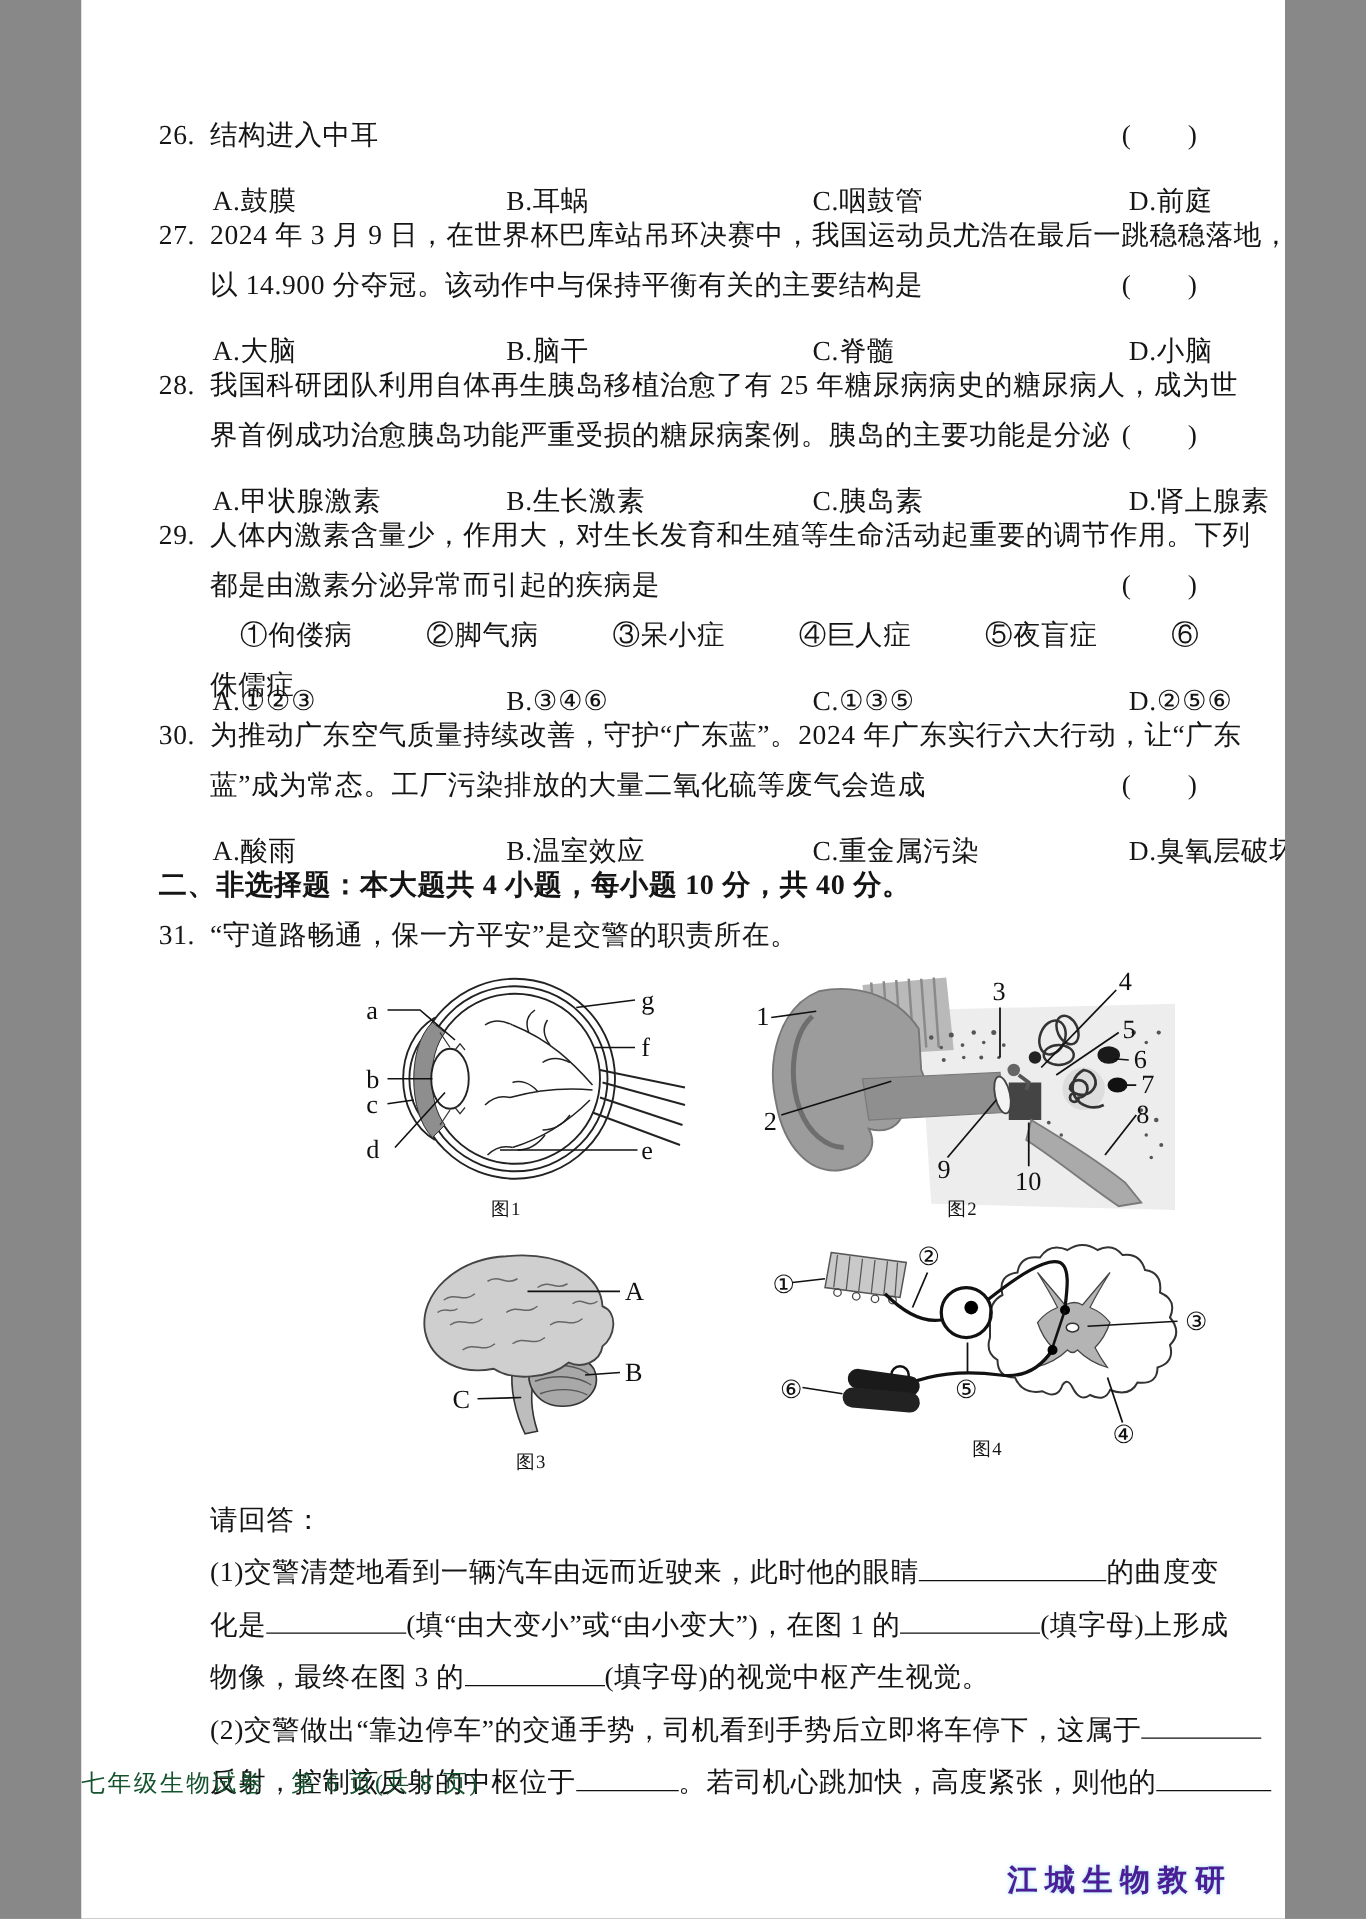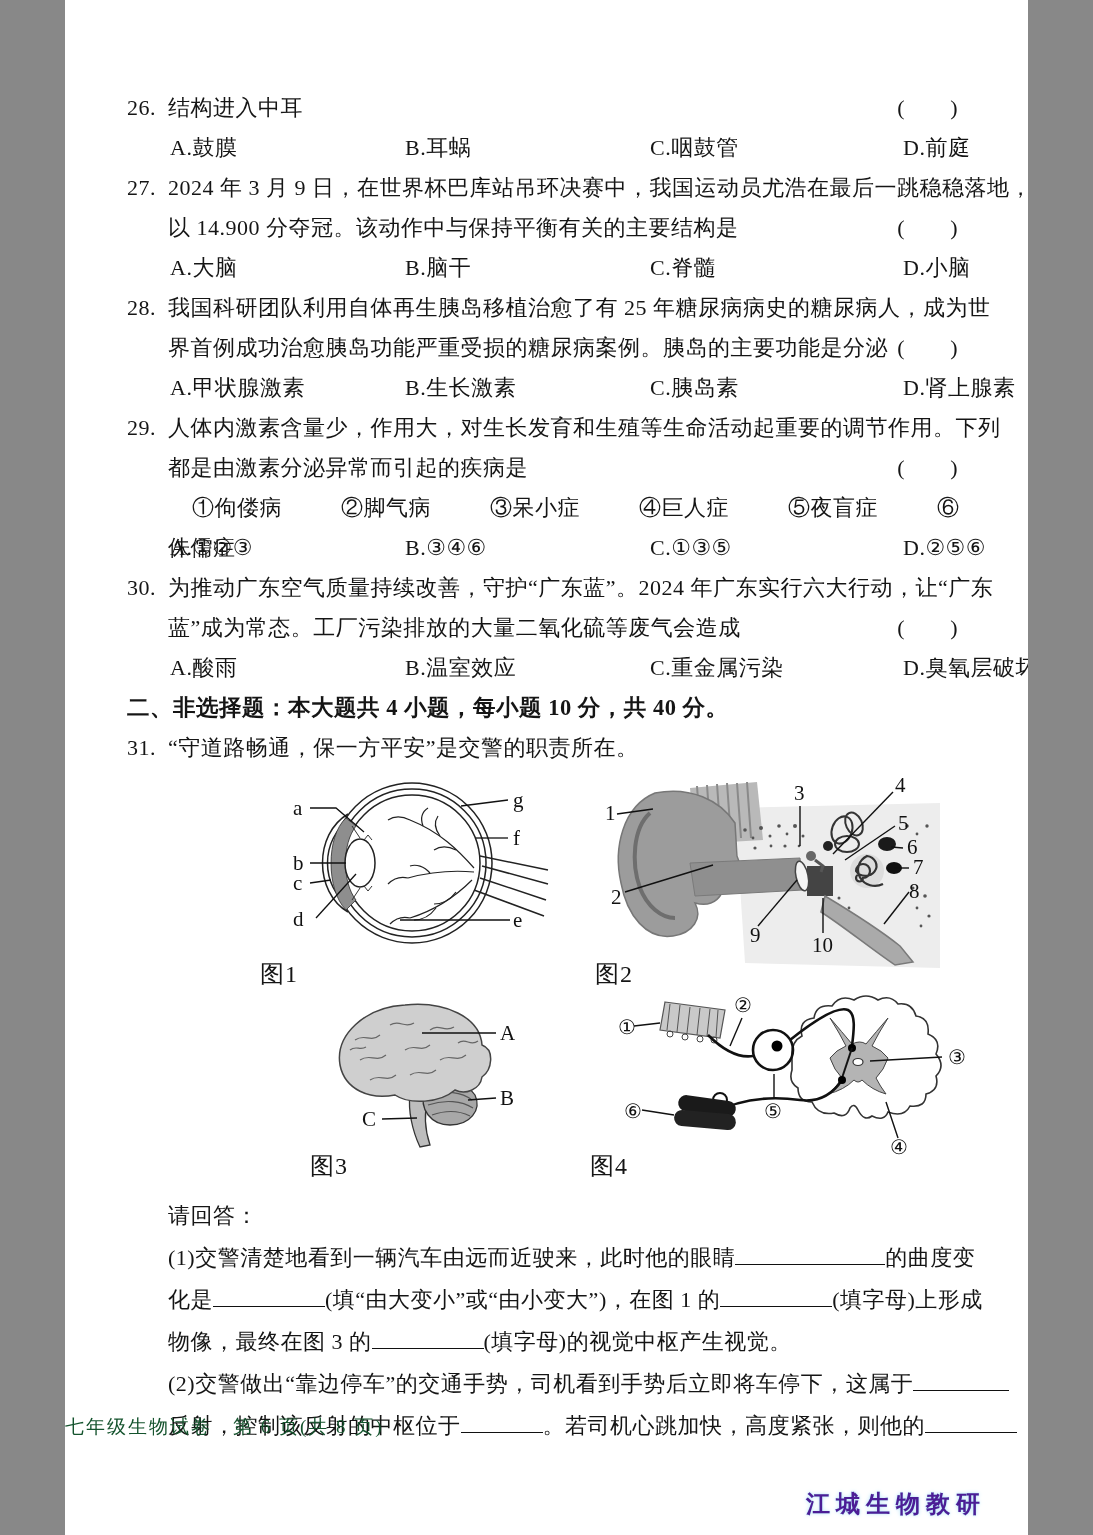--- a/index.html
+++ b/index.html
@@ -11,28 +11,28 @@
     font-family:"Liberation Serif","DejaVu Serif",serif;
     color:#151515;
     overflow:hidden;
   }
   .content{position:relative;padding:88px 60px 0 62px;box-sizing:border-box;}
   .q{position:relative;padding-left:41px;font-size:22px;letter-spacing:0.5px;}
   .qnum{position:absolute;left:0;top:0;line-height:40px;}
   .qline{position:relative;height:40px;line-height:40px;white-space:nowrap;}
   .bracket{position:absolute;right:10px;top:0;white-space:pre;}
   .opts{position:relative;height:40px;line-height:40px;}
-  .opt{position:absolute;top:0;white-space:nowrap;}
+  .opt{position:absolute;top:13px;white-space:nowrap;}
   .oA{left:2px;} .oB{left:237px;} .oC{left:482px;} .oD{left:735px;}
   .sublist{height:40px;line-height:40px;}
   .sublist span{margin-right:29px;margin-left:24px;}
   .sec-header{font-size:22.5px;font-weight:bold;height:40px;line-height:40px;letter-spacing:0.5px;}
   .figs{position:relative;height:427px;}
   .fig{position:absolute;}
-  .figcap{position:absolute;text-align:left;font-size:24px;letter-spacing:1px;}
+  .figcap{position:absolute;text-align:center;font-size:15px;letter-spacing:1px;}
   .qa{font-size:22px;letter-spacing:0.5px;}
   .qa .qaline{height:42px;line-height:42px;white-space:nowrap;}
   .blank{display:inline-block;height:1.05em;border-bottom:1.6px solid #111;}
   .b150{width:150px;} .b115{width:112px;} .b95{width:96px;} .b92{width:92px;} .b82{width:82px;}
   .footer{
     position:absolute;left:0;right:0;top:1414px;
     text-align:left;font-size:19px;letter-spacing:2px;color:#14532d;
   }
   .watermark{
     position:absolute;right:42px;top:1488px;
@@ -297,21 +297,21 @@
           <path d="M186,38 L112,38"></path>
           <path d="M186,103 L158,105"></path>
           <path d="M72,124 L107,123"></path>
         </g>
         <g font-size="21" fill="#111">
           <text x="190" y="45">A</text>
           <text x="190" y="110">B</text>
           <text x="52" y="131">C</text>
         </g>
       </svg>
-      <div class="figcap" style="left:183px;top:382px;width:230px;">图3</div>
+      <div class="figcap" style="left:183px;top:392px;width:230px;">图3</div>
 
       <svg class="fig" style="left:463px;top:222px;" width="400" height="165" viewBox="0 0 400 165">
         <path d="M202,70 Q200,52 212,46 Q208,30 224,28 Q226,14 242,16 Q250,4 264,10 Q276,2 288,10 Q300,4 308,14 Q322,12 326,26 Q340,28 338,44 Q352,50 346,64 Q356,76 346,86 Q350,100 336,104 Q336,118 320,116 Q314,128 298,122 Q294,132 282,126 Q274,132 268,120 Q264,112 260,118 Q256,130 244,123 Q228,126 222,112 Q208,112 208,98 Q198,92 202,80 Z" fill="#fff" stroke="#333" stroke-width="1.6"></path>
         <path d="M240,28 Q250,44 256,56 Q246,60 240,68 Q244,80 252,88 Q246,98 238,104 Q254,100 264,90 Q268,94 272,90 Q282,100 296,104 Q290,96 286,88 Q294,80 298,68 Q292,60 282,56 Q288,44 298,28 Q286,42 276,54 Q270,50 262,54 Q252,42 240,28 Z" fill="#b4b4b4" stroke="#444" stroke-width="1"></path>
         <ellipse cx="268" cy="72" rx="5" ry="3.5" fill="#fff" stroke="#333" stroke-width="1.2"></ellipse>
         <g>
           <path d="M75,12 L135,20 L130,48 L70,40 Z" fill="#c9c9c9" stroke="#555" stroke-width="1.2"></path>
           <g stroke="#555" stroke-width="1">
             <path d="M80,14 L77,40 M90,15 L87,42 M100,17 L97,43 M110,18 L107,45 M120,19 L117,46 M128,20 L126,47"></path>
           </g>

